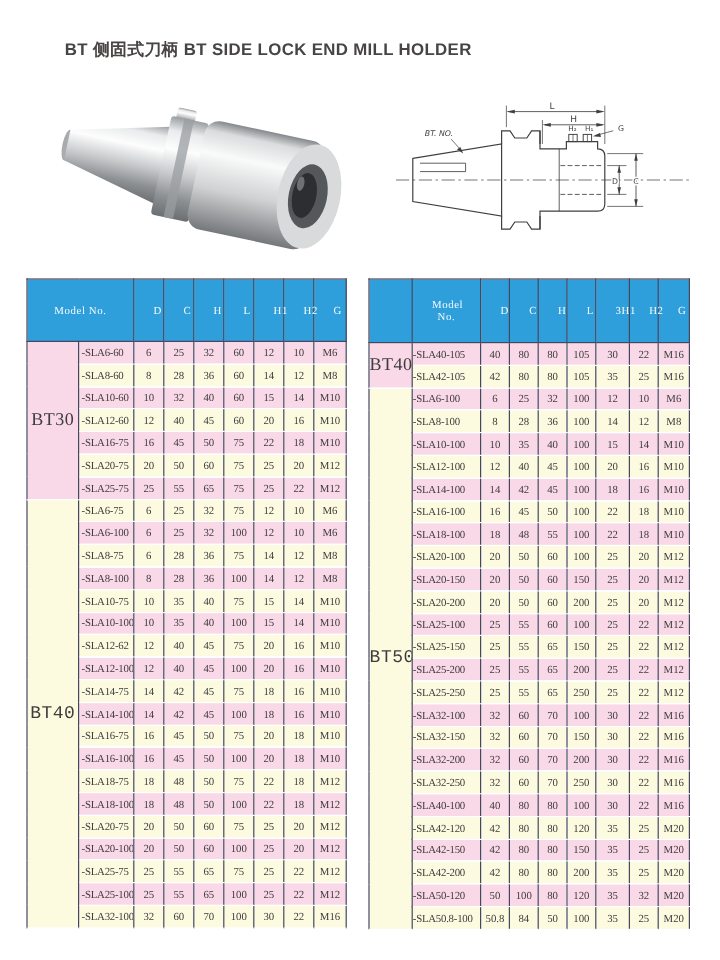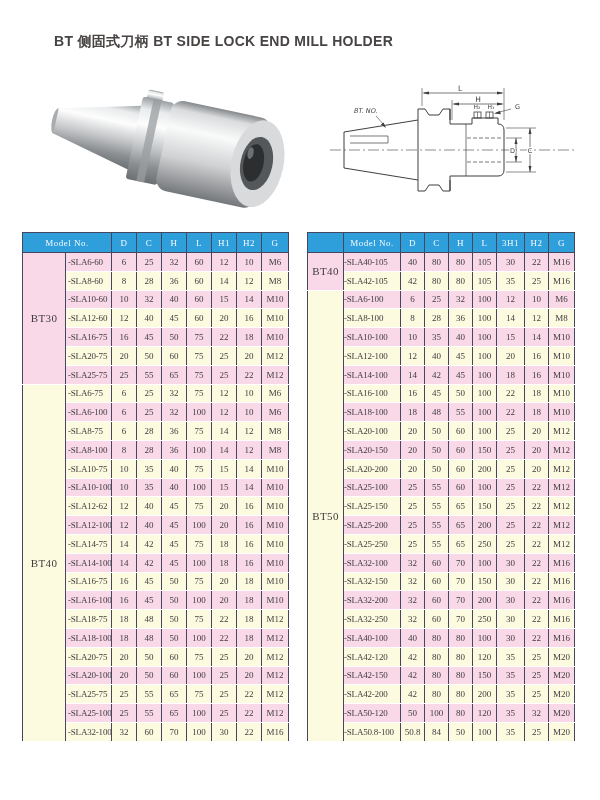--- a/index.html
+++ b/index.html
@@ -20,33 +20,33 @@
   .diagram-box{position:absolute;left:326px;top:80px;width:260px;height:138px;}
 
   table.spec{
     position:absolute;top:232px;border-collapse:collapse;table-layout:fixed;
     border-left:1px solid #d8d0d4;border-right:1px solid var(--bdark);
   }
   table.t1{left:22px;width:266px;}
   table.t2{left:307px;width:267px;}
   .spec th{
     background:var(--blue);color:#f7fbff;font-weight:normal;font-size:9px;
-    height:19px;border:1px solid var(--bdark);padding:0;letter-spacing:.5px;
+    height:19px;border:1px solid var(--bdark);padding:16px;letter-spacing:.5px;
   }
   .spec td{
     font-size:9px;text-align:center;padding:0;height:17.8px;color:var(--ink);
     border-left:1px solid var(--bdark);border-right:1px solid var(--bdark);
     border-top:1px solid #ffffff;border-bottom:1px solid #ffffff;
     overflow:hidden;white-space:nowrap;
   }
   .spec tr.pink td{background:var(--pink);}
   .spec tr.cream td{background:var(--cream);}
-  .spec td.bt{font-size:11px;letter-spacing:.4px;}
+  .spec td.bt{font-size:15px;letter-spacing:.4px;}
   .spec td.bt.pink-bg{background:var(--pink);}
-  .spec td.bt.cream-bg{background:var(--cream);}
+  .spec td.bt.cream-bg{background:var(--cream);font-family:Liberation Mono, monospace;}
   .t1 td.model{text-align:left;padding-left:2px;letter-spacing:-.2px;margin-top:48px;}
   .t2 td.model{text-align:left;letter-spacing:-.2px;}
   
   .t1 col.c-bt{width:43px}.t1 col.c-model{width:46px}
   .t1 col.c-n{width:25px}.t1 col.c-g{width:27px}
   .t2 col.c-bt{width:36px}.t2 col.c-model{width:57px}
   .t2 col.c-n{width:24px}.t2 col.c-h1{width:28px}.t2 col.c-g{width:26px}
   svg text{font-family:"DejaVu Sans",sans-serif;}
 </style>
 </head>

